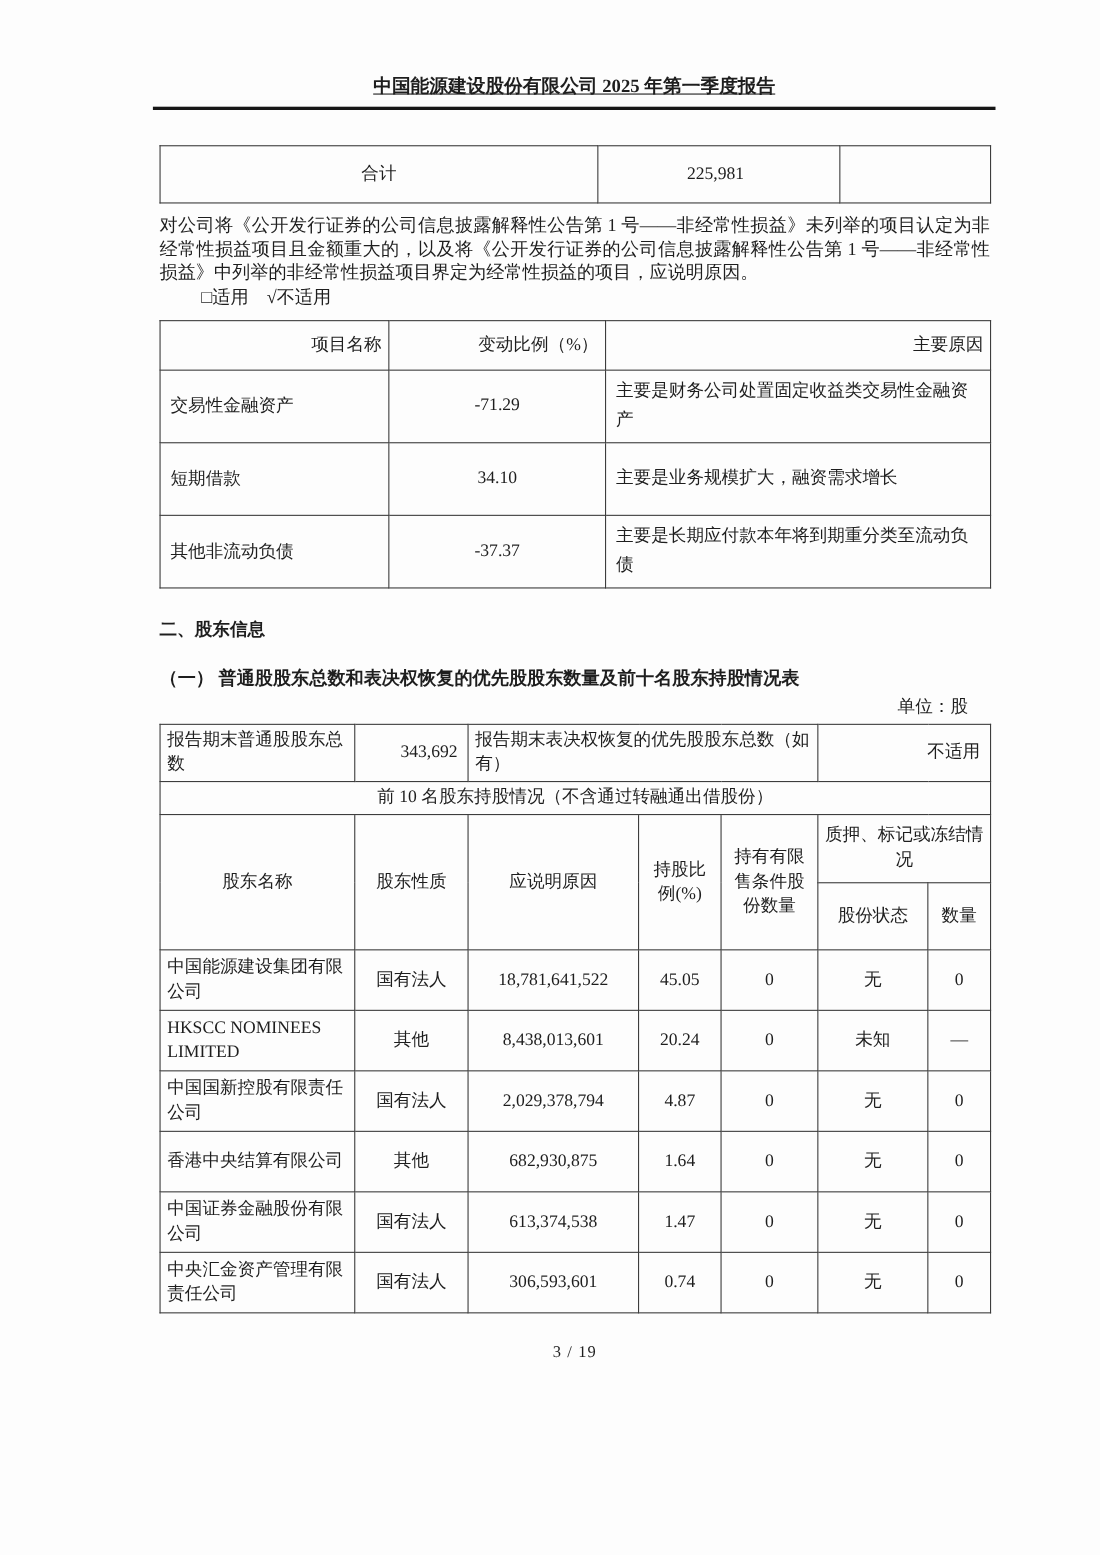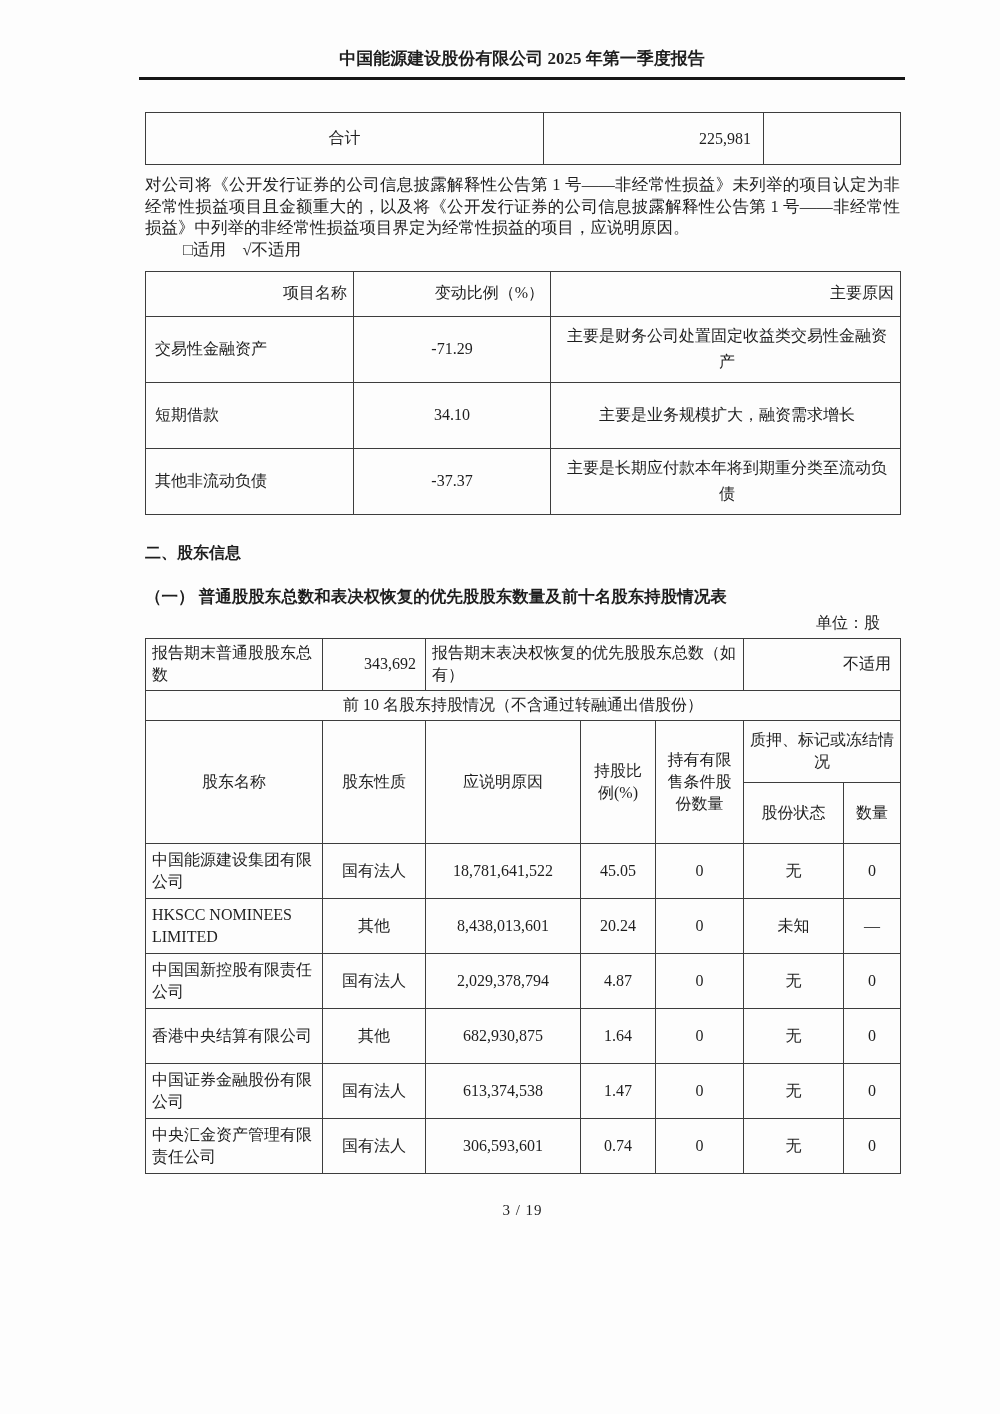--- a/index.html
+++ b/index.html
@@ -6,21 +6,21 @@
   body { background: #ffffff; }
   .page {
     position: relative;
     width: 1000px;
     height: 1414px;
     background: #fdfdfd;
     color: #1e1e1e;
     font-family: "Liberation Serif", "DejaVu Serif", serif;
     overflow: hidden;
   }
-  .doc-header { padding-top: 48px; }
+  .doc-header { padding-top: 68px; text-decoration: underline; }
   .doc-title {
     width: 766px;
     margin-left: 139px;
     text-align: center;
     font-size: 17px;
     line-height: 22px;
     font-weight: 700;
   }
   .doc-rule {
     width: 766px;
@@ -36,21 +36,21 @@
     font-size: 16px;
     padding: 2px 6px;
     vertical-align: middle;
     overflow: hidden;
   }
 
   
   .t-carry { margin-top: 32px; }
   .t-carry tr { height: 52px; }
   .t-carry .c-label { text-align: center; }
-  .t-carry .c-value { text-align: right; padding-right: 12px; }
+  .t-carry .c-value { text-align: center; padding-right: 12px; }
 
   .para {
     margin-top: 9px;
     font-size: 16.5px;
     line-height: 21.5px;
     text-align: justify;
   }
   .check-line { font-size: 16.5px; line-height: 22px; margin-left: 38px; }
 
   .hei {
@@ -60,21 +60,21 @@
   .sec3-heading { margin-top: 34px; font-size: 16.5px; line-height: 24px; }
   .sec3-check { margin-top: 13px; }
 
   
   .t-changes { margin-top: 10px; }
   .t-changes .hrow { height: 45px; }
   .t-changes .drow { height: 66px; }
   .t-changes .h-cell { text-align: right; }
   .t-changes .c-item { text-align: left; padding-left: 9px; }
   .t-changes .c-change { text-align: center; }
-  .t-changes .c-reason { text-align: center; padding-left: 9px; line-height: 26px; margin-left: 24px; }
+  .t-changes .c-reason { text-align: left; padding-left: 9px; line-height: 26px; margin-left: 24px; }
 
   .sec2-heading { margin-top: 26px; font-size: 16px; line-height: 24px; }
   .sec2-sub { margin-top: 20px; font-size: 16.5px; line-height: 24px; font-weight: 600; font-family: Liberation Serif, serif; }
   .unit-line { margin-top: 3px; text-align: right; padding-right: 20px; font-size: 16px; line-height: 22px; }
 
   
   .t-share { margin-top: 4px; }
   .t-share .row-summary { height: 52px; }
   .t-share .row-caption { height: 30px; }
   .t-share .row-head1 { height: 62px; }

